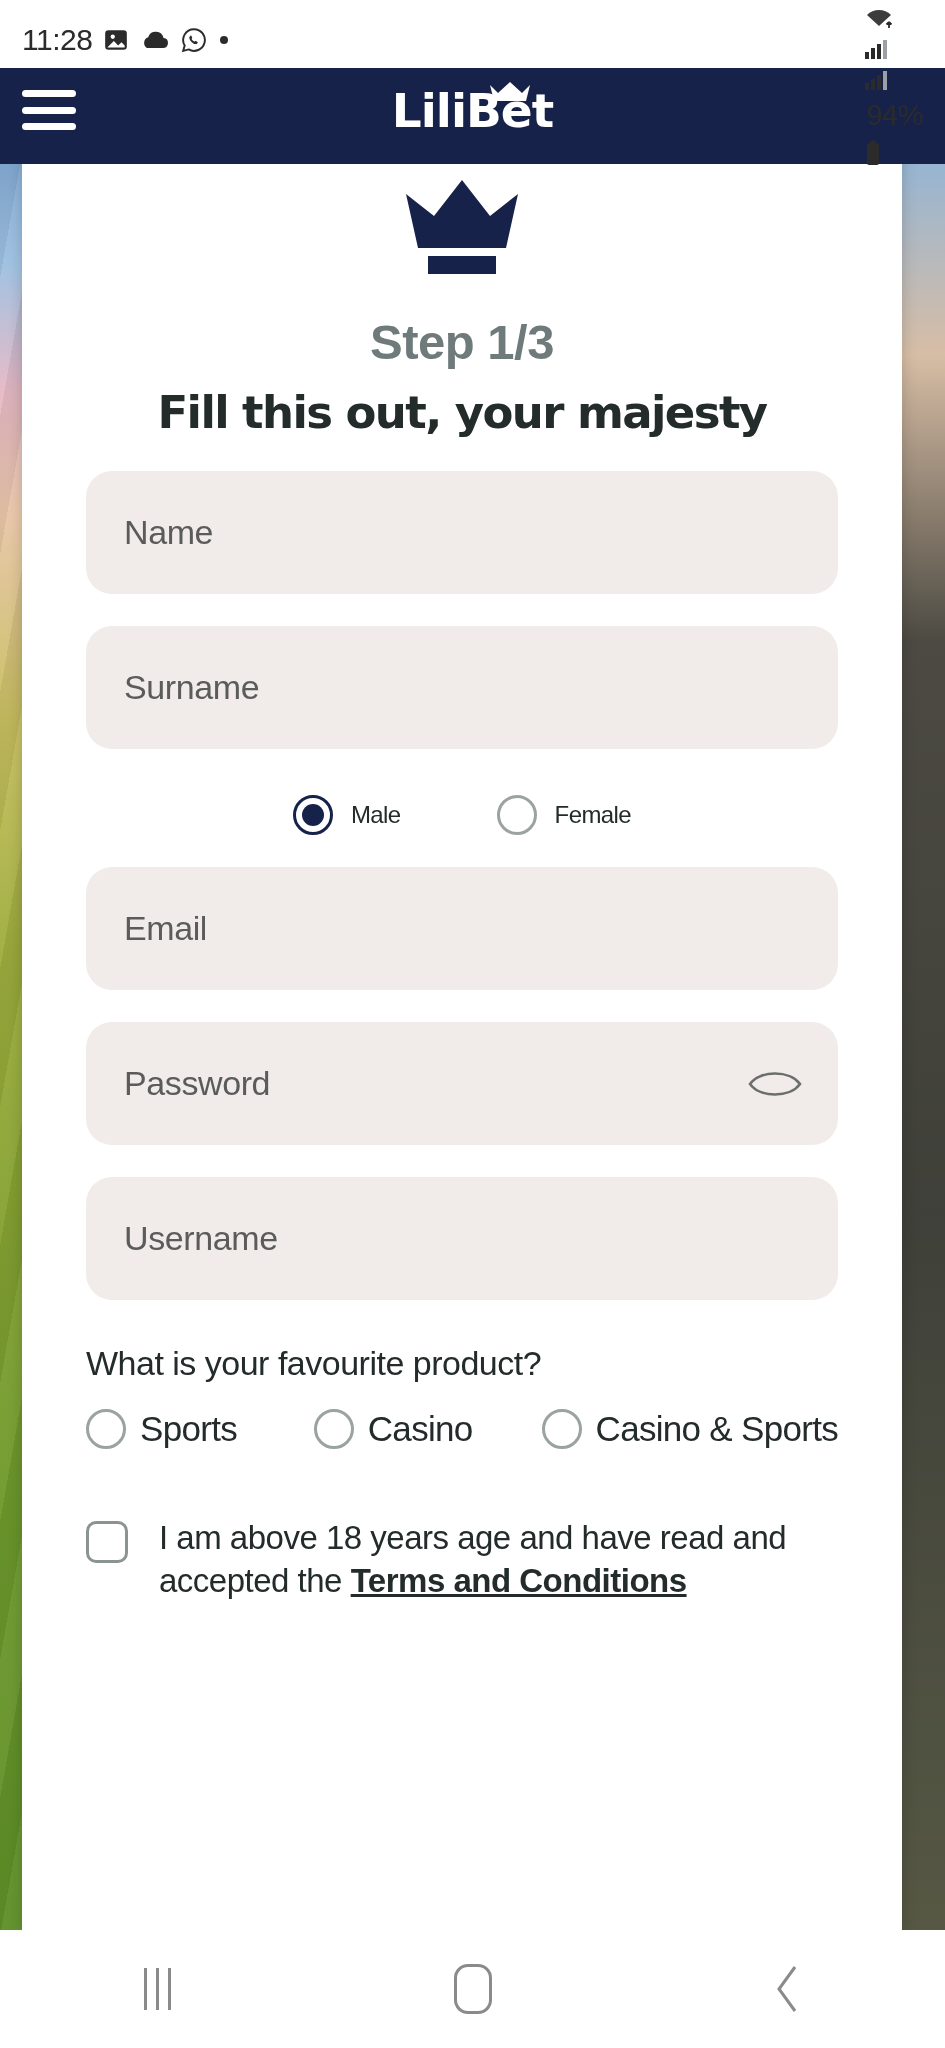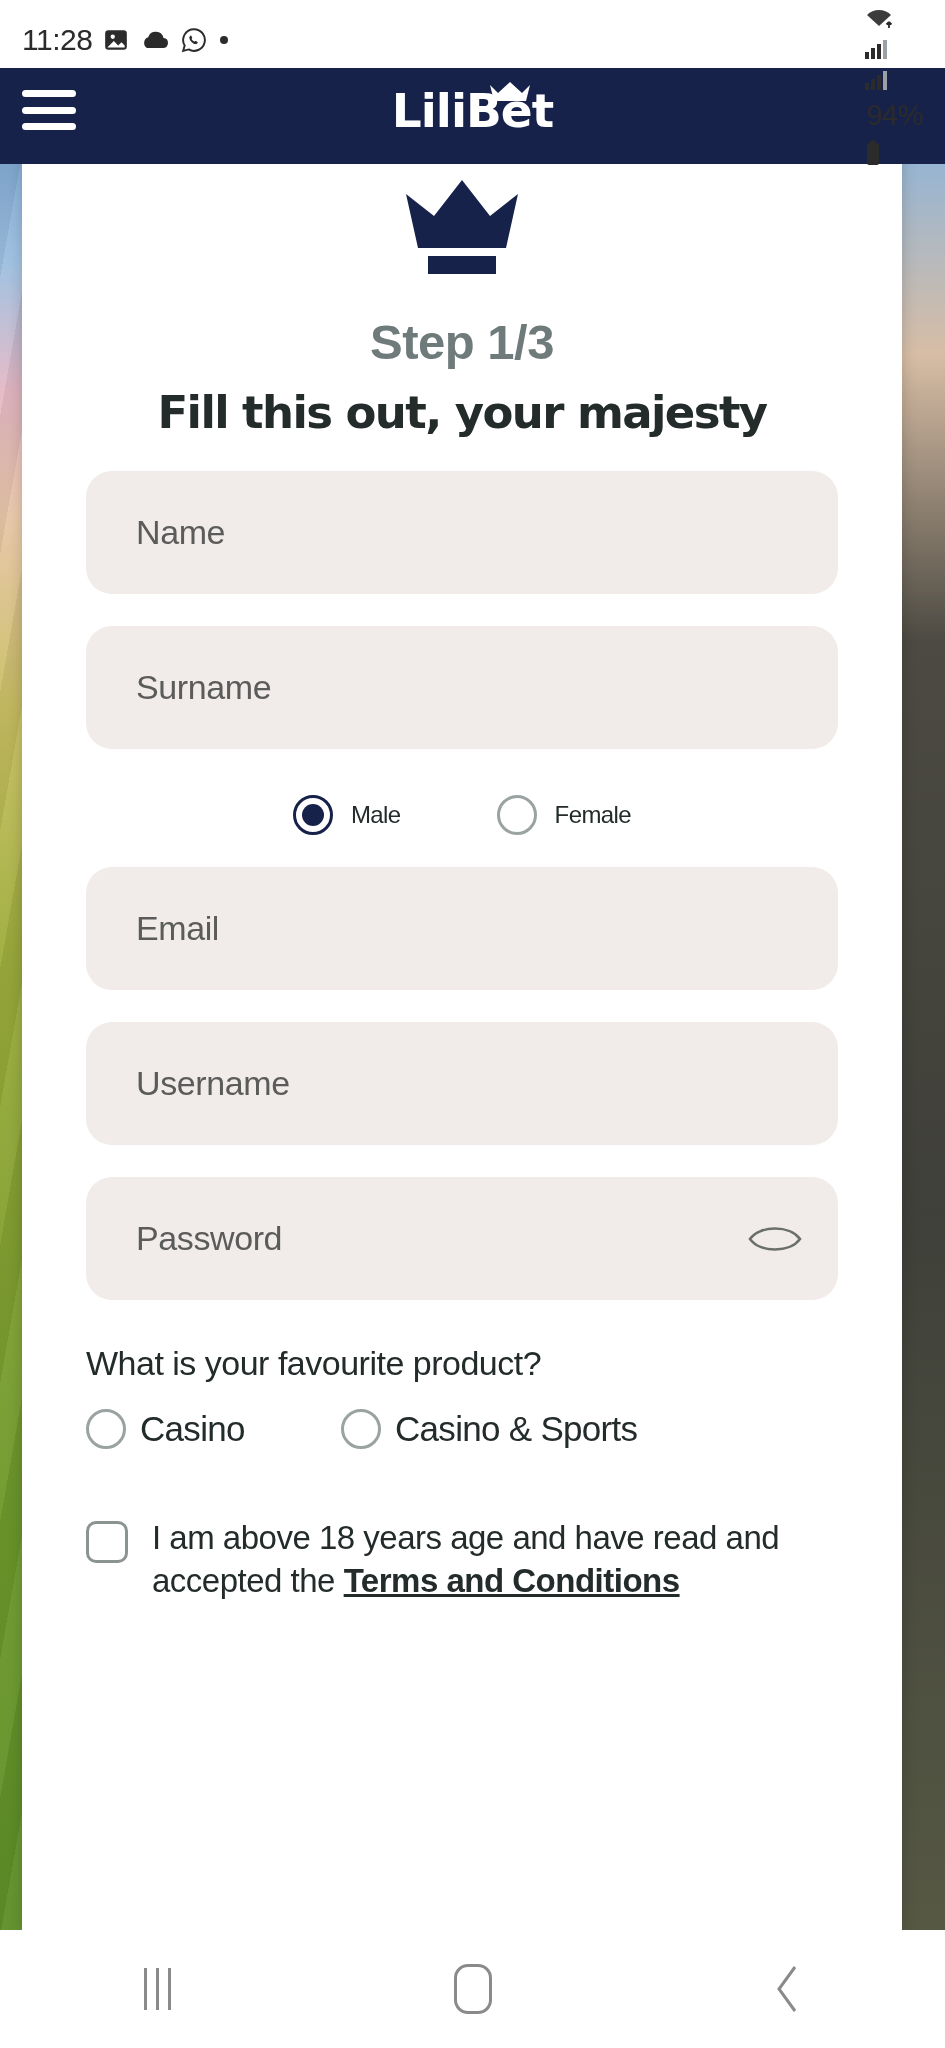--- a/index.html
+++ b/index.html
@@ -80,21 +80,21 @@
   .headline {
     text-align: center; margin-top: 16px;
     font-size: 45px; color: #232b2b; font-weight: bold;
     font-family: "DejaVu Sans", sans-serif; letter-spacing: -1.6px;
   }
 
   
   .field {
     margin-top: 32px; height: 123px; background: #f1ece9;
     border-radius: 26px; display: flex; align-items: center;
-    padding: 0 50px; position: relative;
+    padding: 0 38px; position: relative;
   }
   .field-label {
     font-size: 34px; color: #5b5b5b; font-family: "Liberation Sans", sans-serif;
     letter-spacing: -0.4px;
   }
   .eye-btn {
     position: absolute; right: 34px; top: 50%; transform: translateY(-50%);
     width: 58px; height: 44px; display: flex; align-items: center; justify-content: center;
     cursor: pointer;
   }
@@ -129,21 +129,21 @@
   }
   .product-opt { display: flex; align-items: center; gap: 14px; cursor: pointer; }
   .product-opt:nth-child(1) { width: 255px; }
   .product-opt:nth-child(2) { width: 255px; }
   .product-label {
     font-size: 35px; color: #232b2b; white-space: nowrap;
     font-family: "Liberation Sans", sans-serif; letter-spacing: -0.7px;
   }
 
   
-  .terms-row { display: flex; align-items: flex-start; margin-top: 68px; gap: 24px; }
+  .terms-row { display: flex; align-items: flex-start; margin-top: 68px; gap: 31px; }
   .checkbox {
     width: 42px; height: 42px; border: 3px solid #8b9393; border-radius: 10px;
     background: #fff; flex: 0 0 auto; margin-top: 4px; cursor: pointer;
   }
   .terms-text {
     font-size: 33px; color: #232b2b; line-height: 1.30;
     font-family: "Liberation Sans", sans-serif; letter-spacing: -0.5px;
   }
   .terms-link { font-weight: bold; text-decoration: underline; color: #232b2b; cursor: pointer; }
 
@@ -292,34 +292,38 @@
           <span class="radio"></span>
           <span class="radio-label">Female</span>
         </div>
       </div>
 
       <div class="field">
         <span class="field-label">Email</span>
       </div>
 
       <div class="field">
-        <span class="field-label">Username</span>
-      </div>
-
-      <div class="field">
         <span class="field-label">Password</span>
         <span class="eye-btn">
           <svg width="58" height="36" viewBox="0 0 58 36">
             <path d="M4 18 C14 4, 44 4, 54 18 C44 32, 14 32, 4 18 Z" fill="none" stroke="#6b6f6b" stroke-width="2.6"></path>
           </svg>
         </span>
       </div>
 
+      <div class="field">
+        <span class="field-label">Username</span>
+      </div>
+
       <div class="question">What is your favourite product?</div>
       <div class="product-row">
+        <div class="product-opt">
+          <span class="radio"></span>
+          <span class="product-label">Sports</span>
+        </div>
         <div class="product-opt">
           <span class="radio"></span>
           <span class="product-label">Casino</span>
         </div>
         <div class="product-opt">
           <span class="radio"></span>
           <span class="product-label">Casino &amp; Sports</span>
         </div>
       </div>
 

